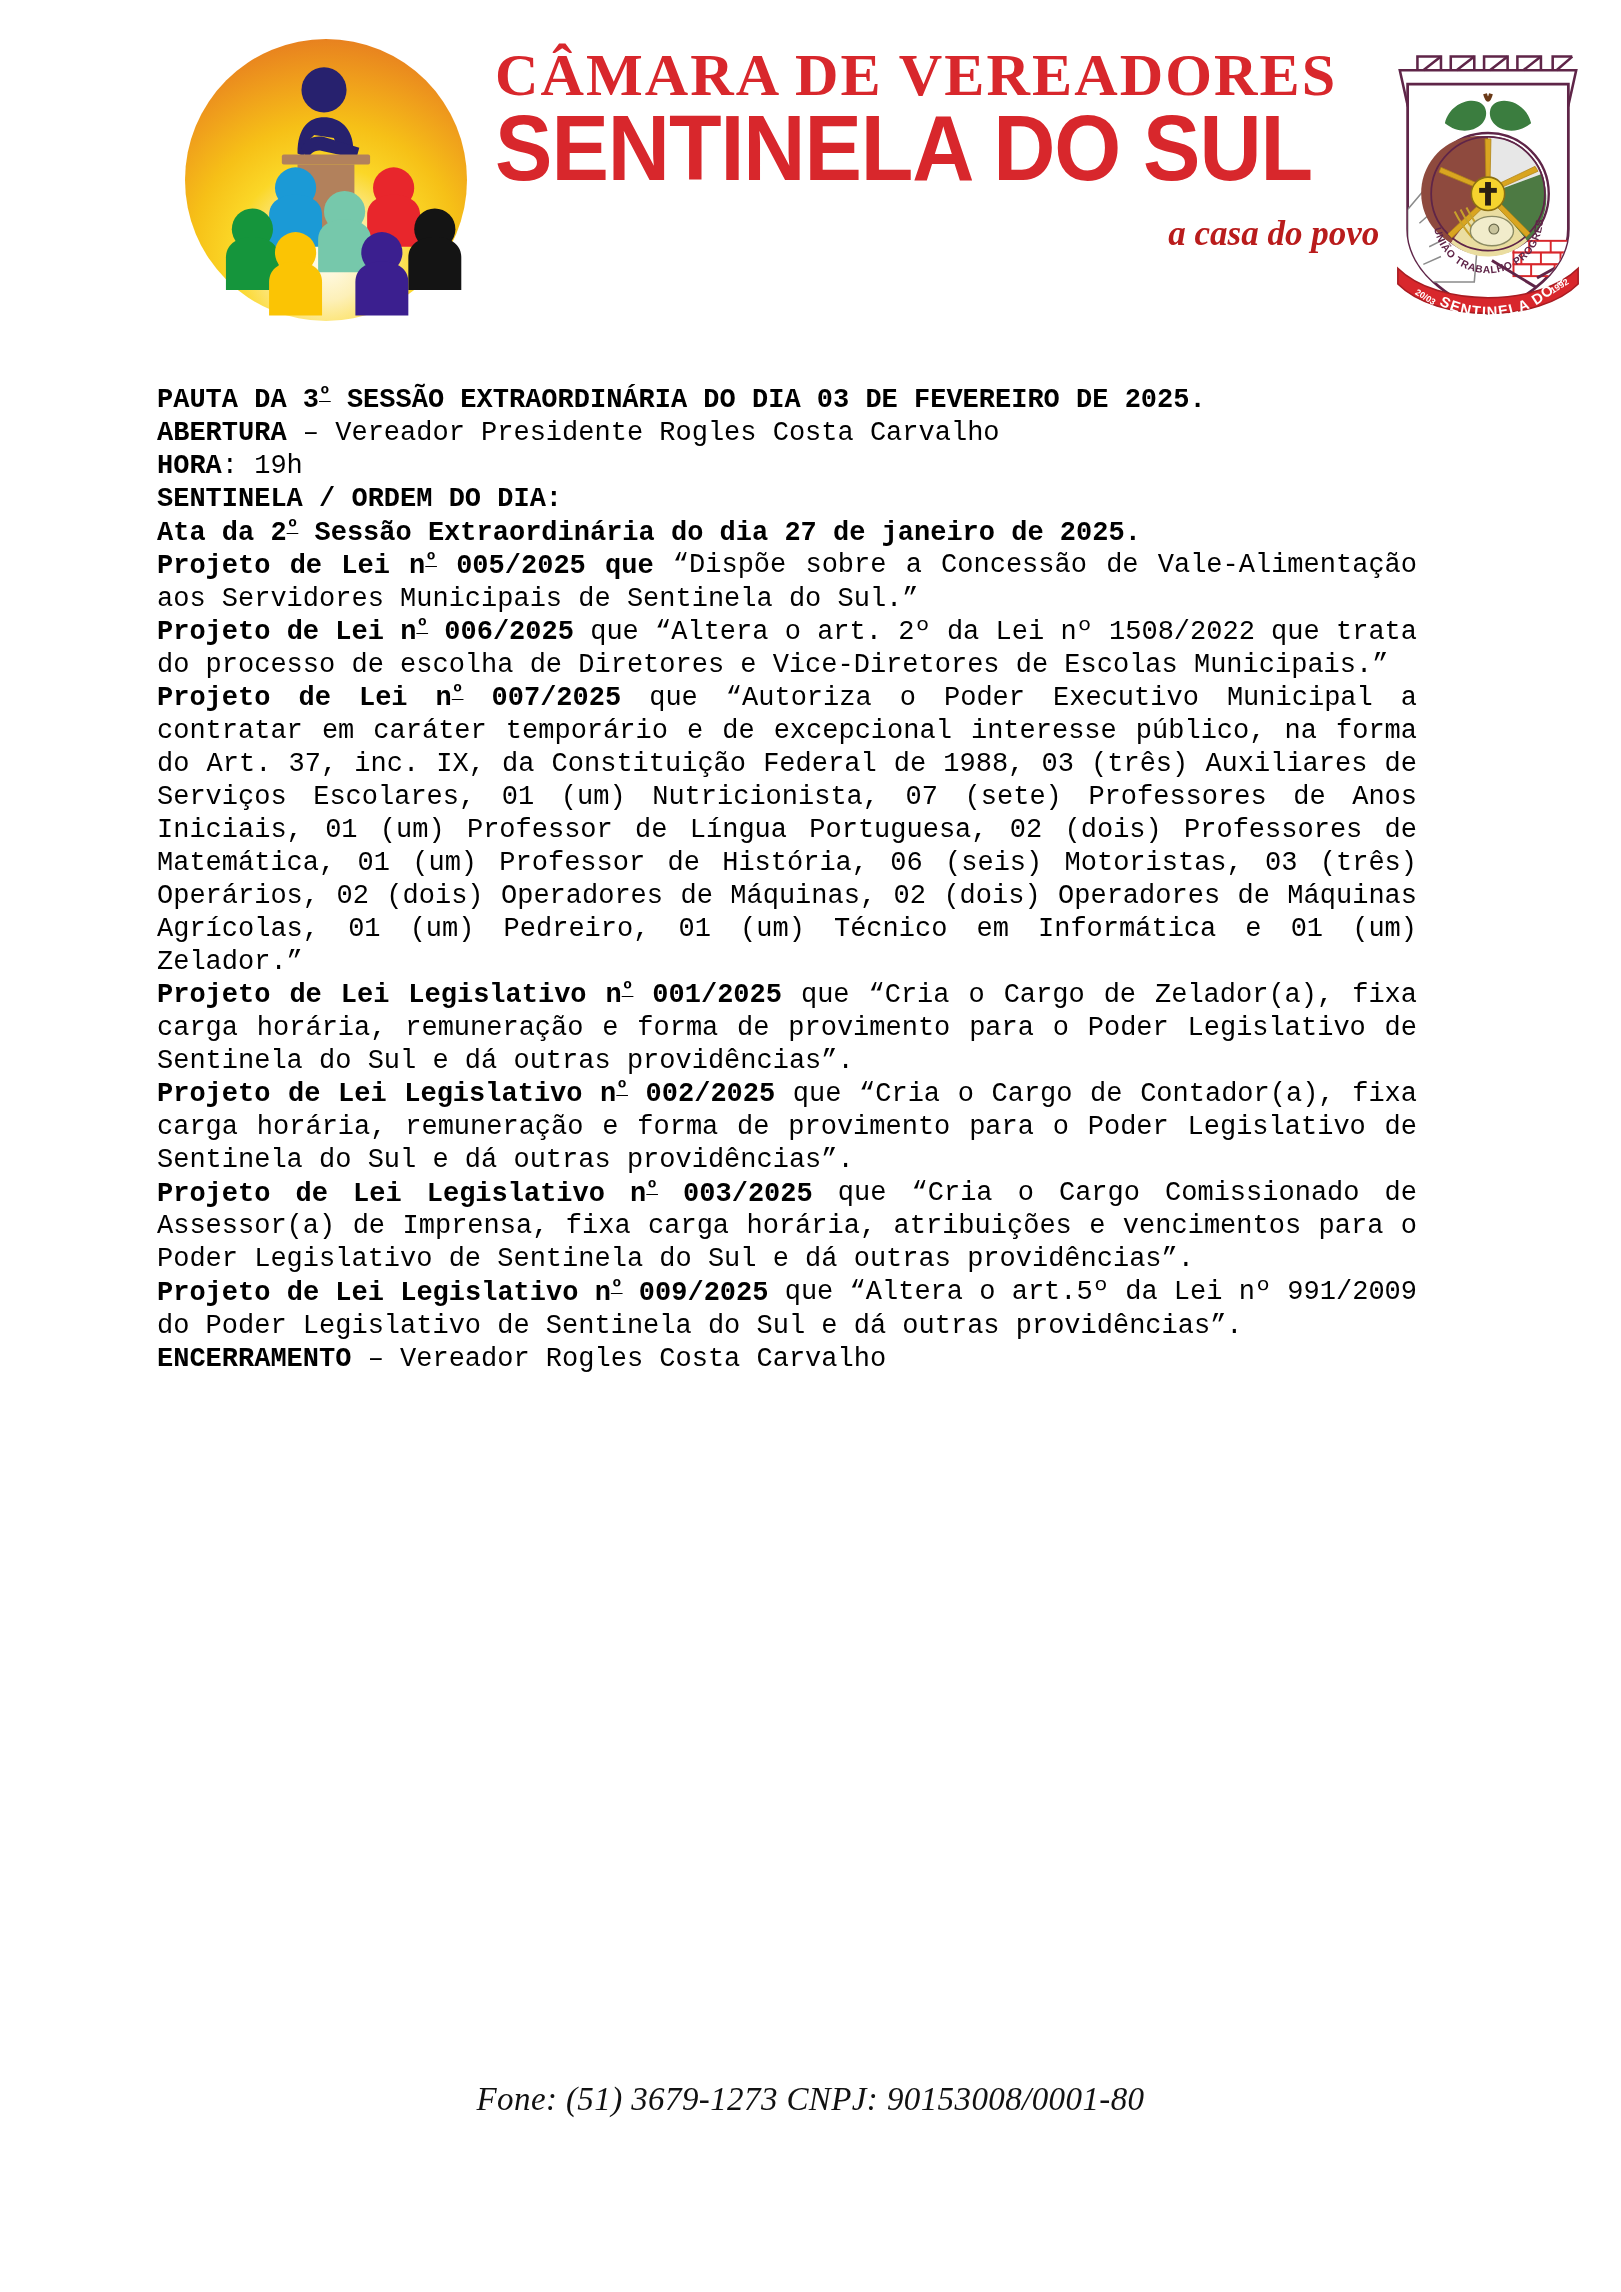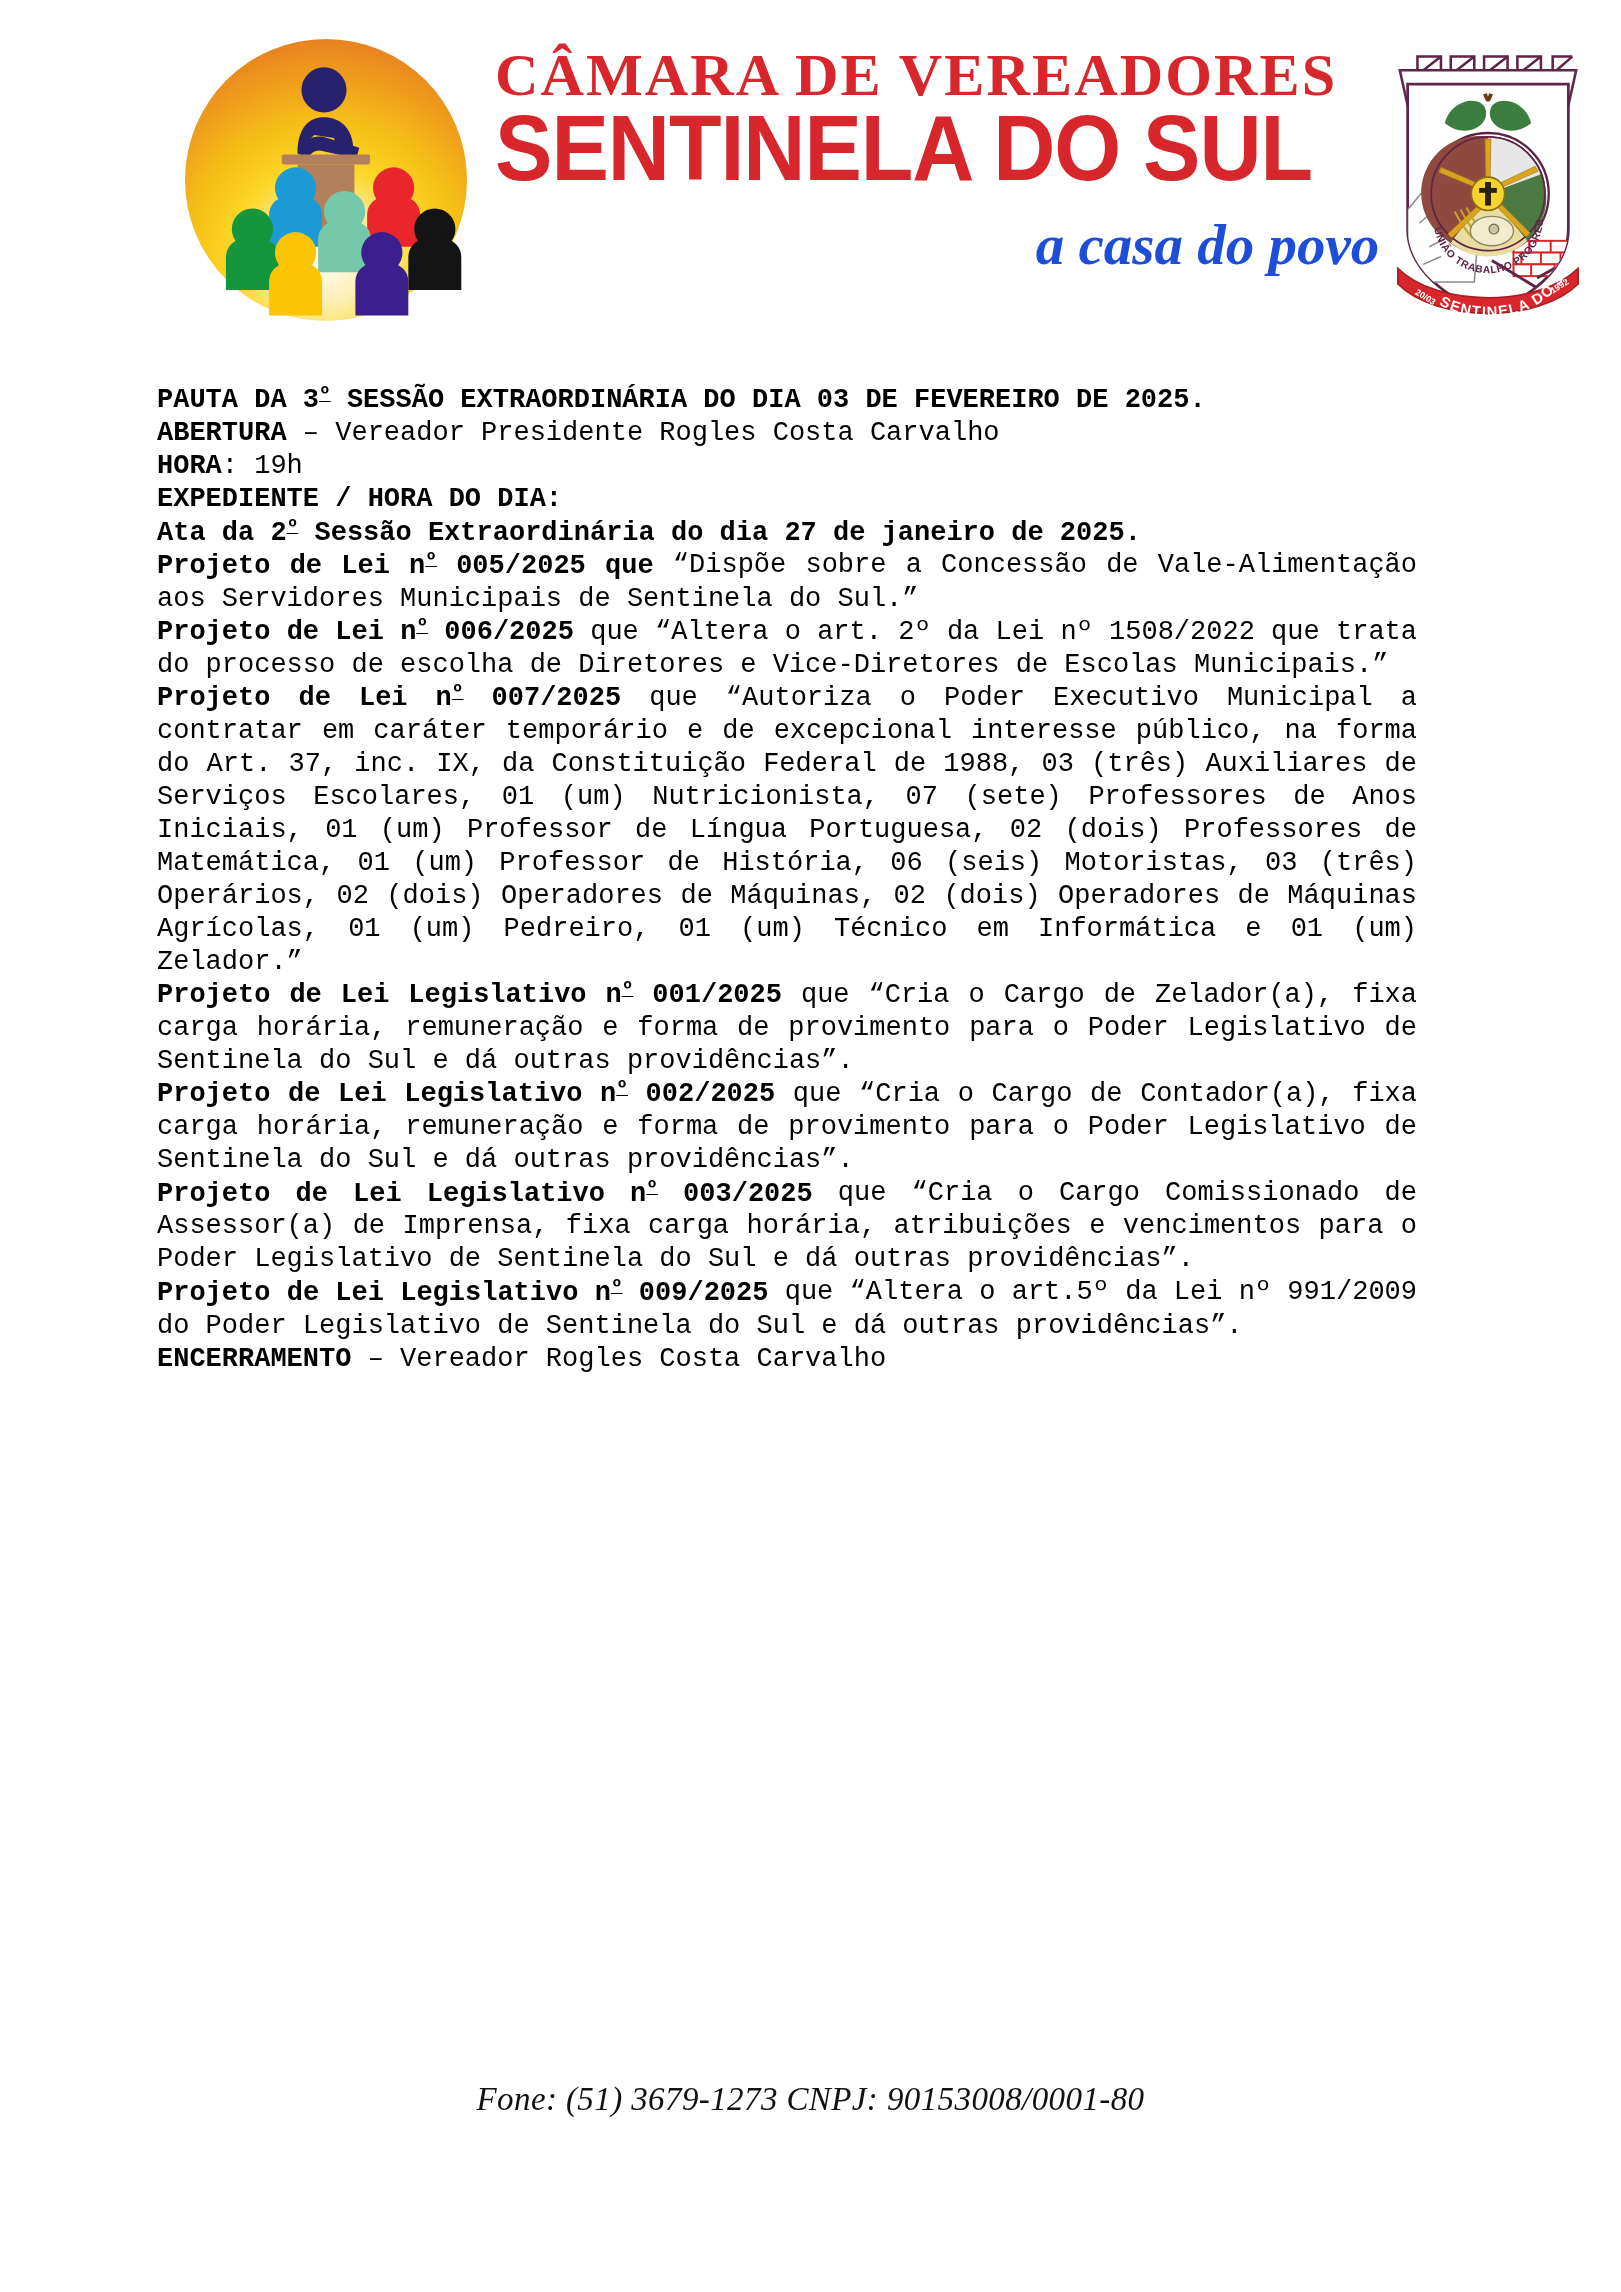--- a/index.html
+++ b/index.html
@@ -84,22 +84,22 @@
     line-height: 1.02;
     margin-top: 2px;
     transform: scaleX(1.05) scaleY(1.12);
     transform-origin: left center;
     white-space: nowrap;
   }
   .wm-line3 {
     font-family: "Liberation Serif", "DejaVu Serif", serif;
     font-weight: bold;
     font-style: italic;
-    font-size: 57px;
-    color: #1d4ed8;
+    font-size: 35px;
+    color: #b91c1c;
     line-height: 1;
     margin-top: 25.5px;
     text-align: right;
     padding-right: 7.8px;
     white-space: nowrap;
   }
 
   
   .coat-wrap {
     position: absolute;
@@ -303,21 +303,21 @@
   </div>
 
   <div class="content">
 
     <p class="para left sp-title"><b><span>PAUTA DA 3</span><span class="ord">º</span><span> SESSÃO EXTRAORDINÁRIA DO DIA 03 DE FEVEREIRO DE 2025.</span></b></p>
 
     <p class="para left sp-normal"><b>ABERTURA</b><span> – Vereador Presidente Rogles Costa Carvalho</span></p>
 
     <p class="para left sp-big"><b>HORA</b><span>: 19h</span></p>
 
-    <p class="para left sp-normal"><b>EXPEDIENTE / HORA DO DIA:</b></p>
+    <p class="para left sp-normal"><b>SENTINELA / ORDEM DO DIA:</b></p>
 
     <p class="para left sp-normal"><b><span>Ata da 2</span><span class="ord">º</span><span> Sessão Extraordinária do dia 27 de janeiro de 2025.</span></b></p>
 
     <p class="para sp-normal"><b><span>Projeto de Lei n</span><span class="ord">º</span><span> 005/2025 que</span></b><span> “Dispõe sobre a Concessão de Vale-Alimentação aos Servidores Municipais de Sentinela do Sul.”</span></p>
 
     <p class="para sp-normal"><b><span>Projeto de Lei n</span><span class="ord">º</span><span> 006/2025</span></b><span> que “Altera o art. 2º da Lei nº 1508/2022 que trata do processo de escolha de Diretores e Vice-Diretores de Escolas Municipais.”</span></p>
 
     <p class="para sp-normal"><b><span>Projeto de Lei n</span><span class="ord">º</span><span> 007/2025</span></b><span> que “Autoriza o Poder Executivo Municipal a contratar em caráter temporário e de excepcional interesse público, na forma do Art. 37, inc. IX, da Constituição Federal de 1988, 03 (três) Auxiliares de Serviços Escolares, 01 (um) Nutricionista, 07 (sete) Professores de Anos Iniciais, 01 (um) Professor de Língua Portuguesa, 02 (dois) Professores de Matemática, 01 (um) Professor de História, 06 (seis) Motoristas, 03 (três) Operários, 02 (dois) Operadores de Máquinas, 02 (dois) Operadores de Máquinas Agrícolas, 01 (um) Pedreiro, 01 (um) Técnico em Informática e 01 (um) Zelador.”</span></p>
 
     <p class="para sp-normal"><b><span>Projeto de Lei Legislativo n</span><span class="ord">º</span><span> 001/2025</span></b><span> que “Cria o Cargo de Zelador(a), fixa carga horária, remuneração e forma de provimento para o Poder Legislativo de Sentinela do Sul e dá outras providências”.</span></p>

